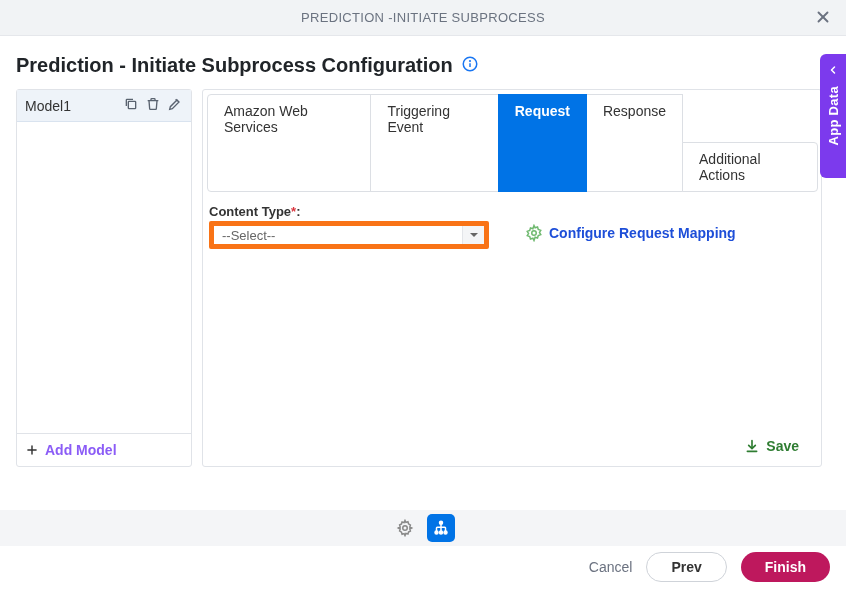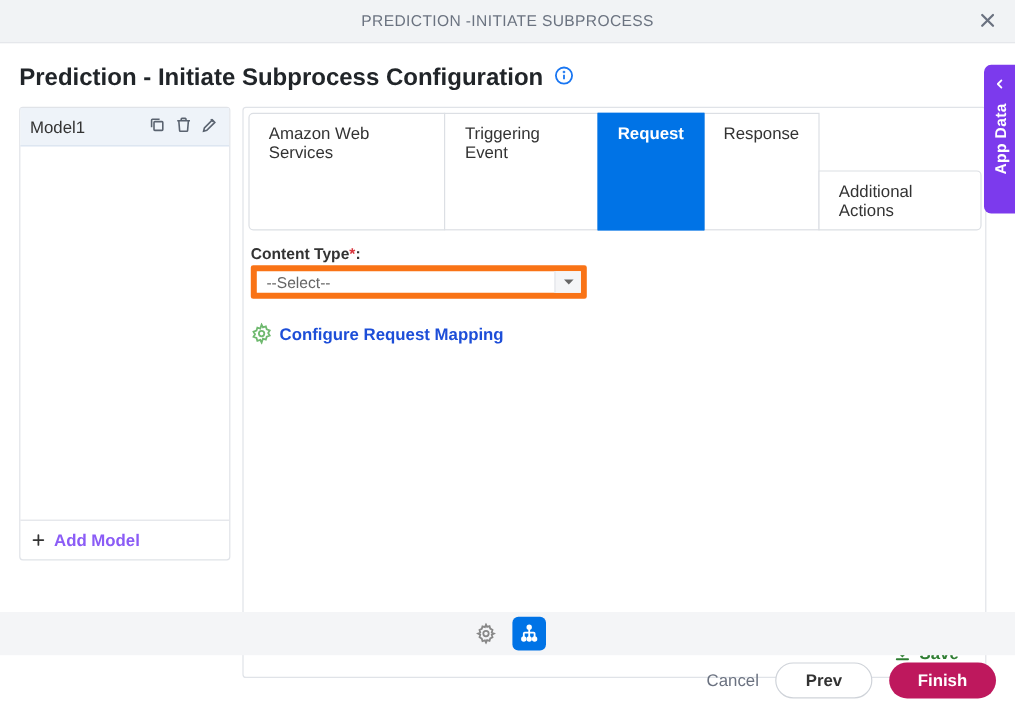--- a/index.html
+++ b/index.html
@@ -107,21 +107,21 @@
     }
     .add-model svg {
       width: 14px;
       height: 14px;
       stroke: #333;
     }
     .right-panel {
       flex: 1;
       border: 1px solid #e0e3e8;
       border-radius: 3px;
-      height: 476px;
+      height: 378px;
       display: flex;
       flex-direction: column;
       padding: 4px 4px 0 4px;
     }
     .tabs {
       display: flex;
     }
     .tab {
       padding: 8px 16px;
       font-size: 14px;
@@ -151,21 +151,21 @@
     }
     .tab-content {
       padding: 12px 2px 4px 2px;
       flex: 1;
       display: flex;
       flex-direction: column;
     }
     .form-row {
       display: flex;
       align-items: flex-start;
-      flex-direction: column;
+      gap: 36px;
     }
     .field-group {
       display: flex;
       flex-direction: column;
       gap: 2px;
     }
     .field-label {
       font-size: 13px;
       font-weight: 600;
       color: #333;

